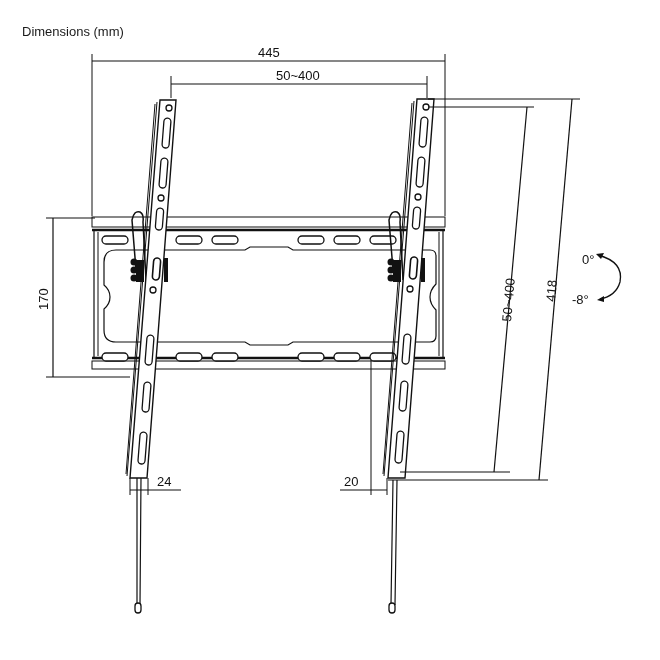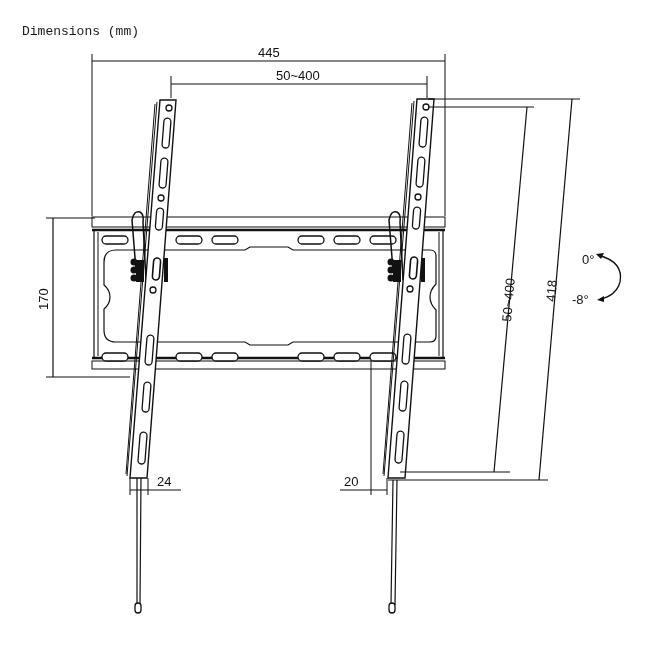--- a/index.html
+++ b/index.html
@@ -1,17 +1,17 @@
 <!DOCTYPE html>
 <html><head>
   <meta charset="utf-8">
   <style>
     html, body { margin: 0; padding: 0; background: #ffffff; }
     body { width: 660px; height: 660px; position: relative; overflow: hidden; font-family: "Liberation Sans", sans-serif; }
-    .title { position: absolute; left: 22px; top: 24px; font-size: 13px; color: #1a1a1a; font-family: Liberation Mono, monospace; }
+    .title { position: absolute; left: 22px; top: 24px; font-size: 13px; color: #1a1a1a; }
     svg { position: absolute; left: 0; top: 0; }
     .lbl { font-family: "Liberation Sans", sans-serif; font-size: 13px; fill: #111; }
     .ln { stroke: #111; fill: none; }
     .part { stroke: #111; fill: #fff; }
   </style>
 </head>
 <body>
 
 <div class="title">Dimensions (mm)</div>
 

